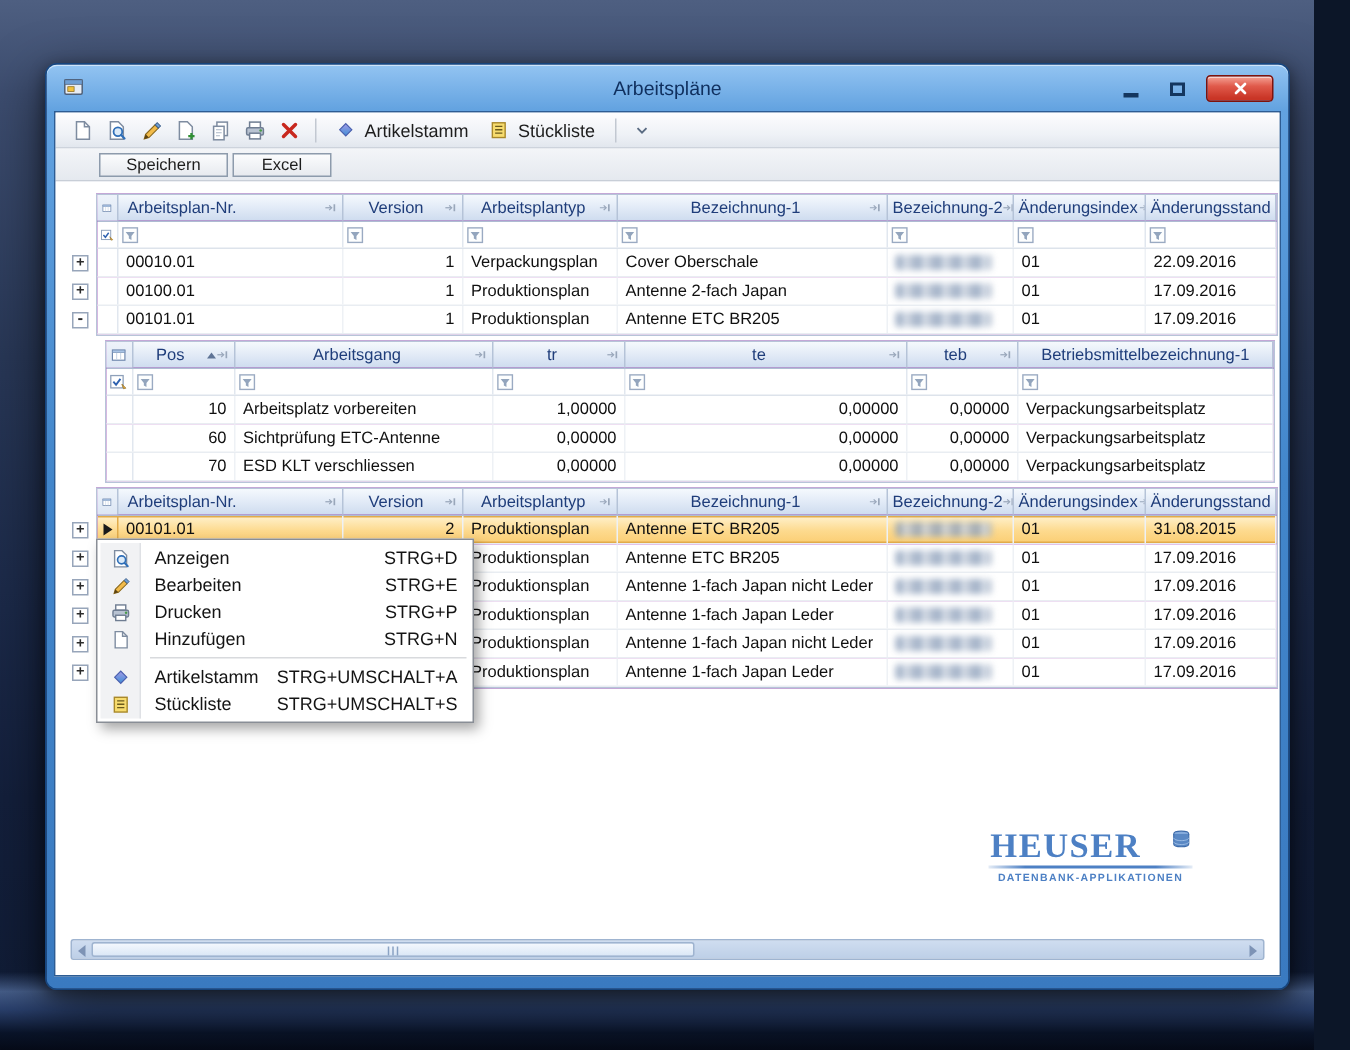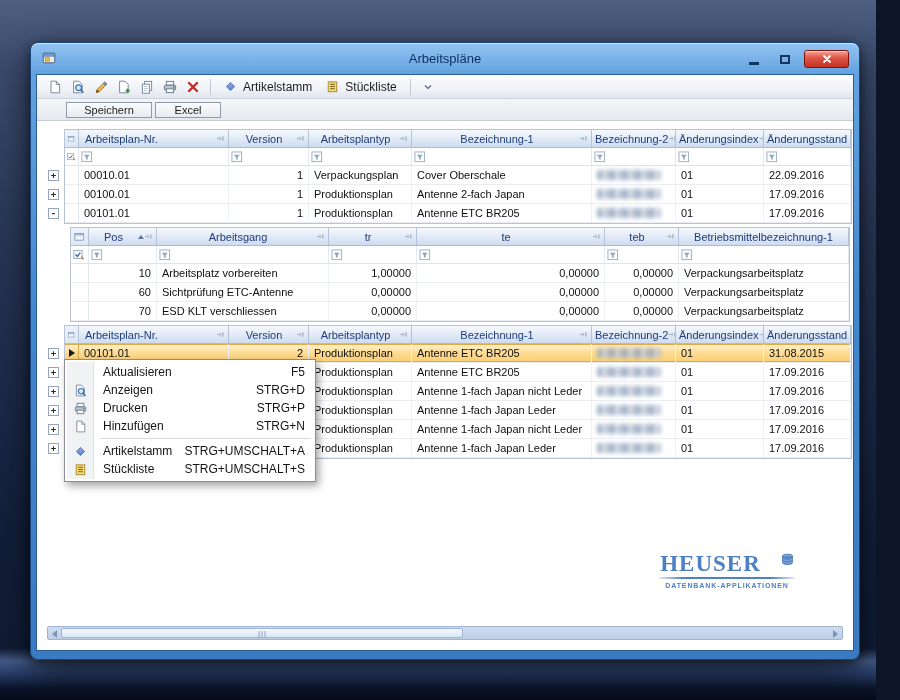--- a/index.html
+++ b/index.html
@@ -627,32 +627,36 @@
                 <span class="blur"></span>
               </div>
             <div class="dc">01</div>
             <div class="dc">17.09.2016</div>
           </div>
         </div>
 
         <div class="ctx">
           <div class="ctx-strip"></div>
           <div class="ctx-item">
-            <span class="ctx-ico"></span>
-            <span class="ctx-label">Aktualisieren</span>
-            <span class="ctx-short">F5</span>
+            <span class="ctx-ico">
+                <svg class="ic13" viewBox="0 0 14 14">
+                  <use href="#sym-view"></use>
+                </svg>
+              </span>
+            <span class="ctx-label">Anzeigen</span>
+            <span class="ctx-short">STRG+D</span>
           </div>
           <div class="ctx-item">
             <span class="ctx-ico">
                 <svg class="ic13" viewBox="0 0 14 14">
-                  <use href="#sym-view"></use>
+                  <use href="#sym-edit"></use>
                 </svg>
               </span>
-            <span class="ctx-label">Anzeigen</span>
-            <span class="ctx-short">STRG+D</span>
+            <span class="ctx-label">Bearbeiten</span>
+            <span class="ctx-short">STRG+E</span>
           </div>
           <div class="ctx-item">
             <span class="ctx-ico">
                 <svg class="ic13" viewBox="0 0 14 14">
                   <use href="#sym-print"></use>
                 </svg>
               </span>
             <span class="ctx-label">Drucken</span>
             <span class="ctx-short">STRG+P</span>
           </div>

